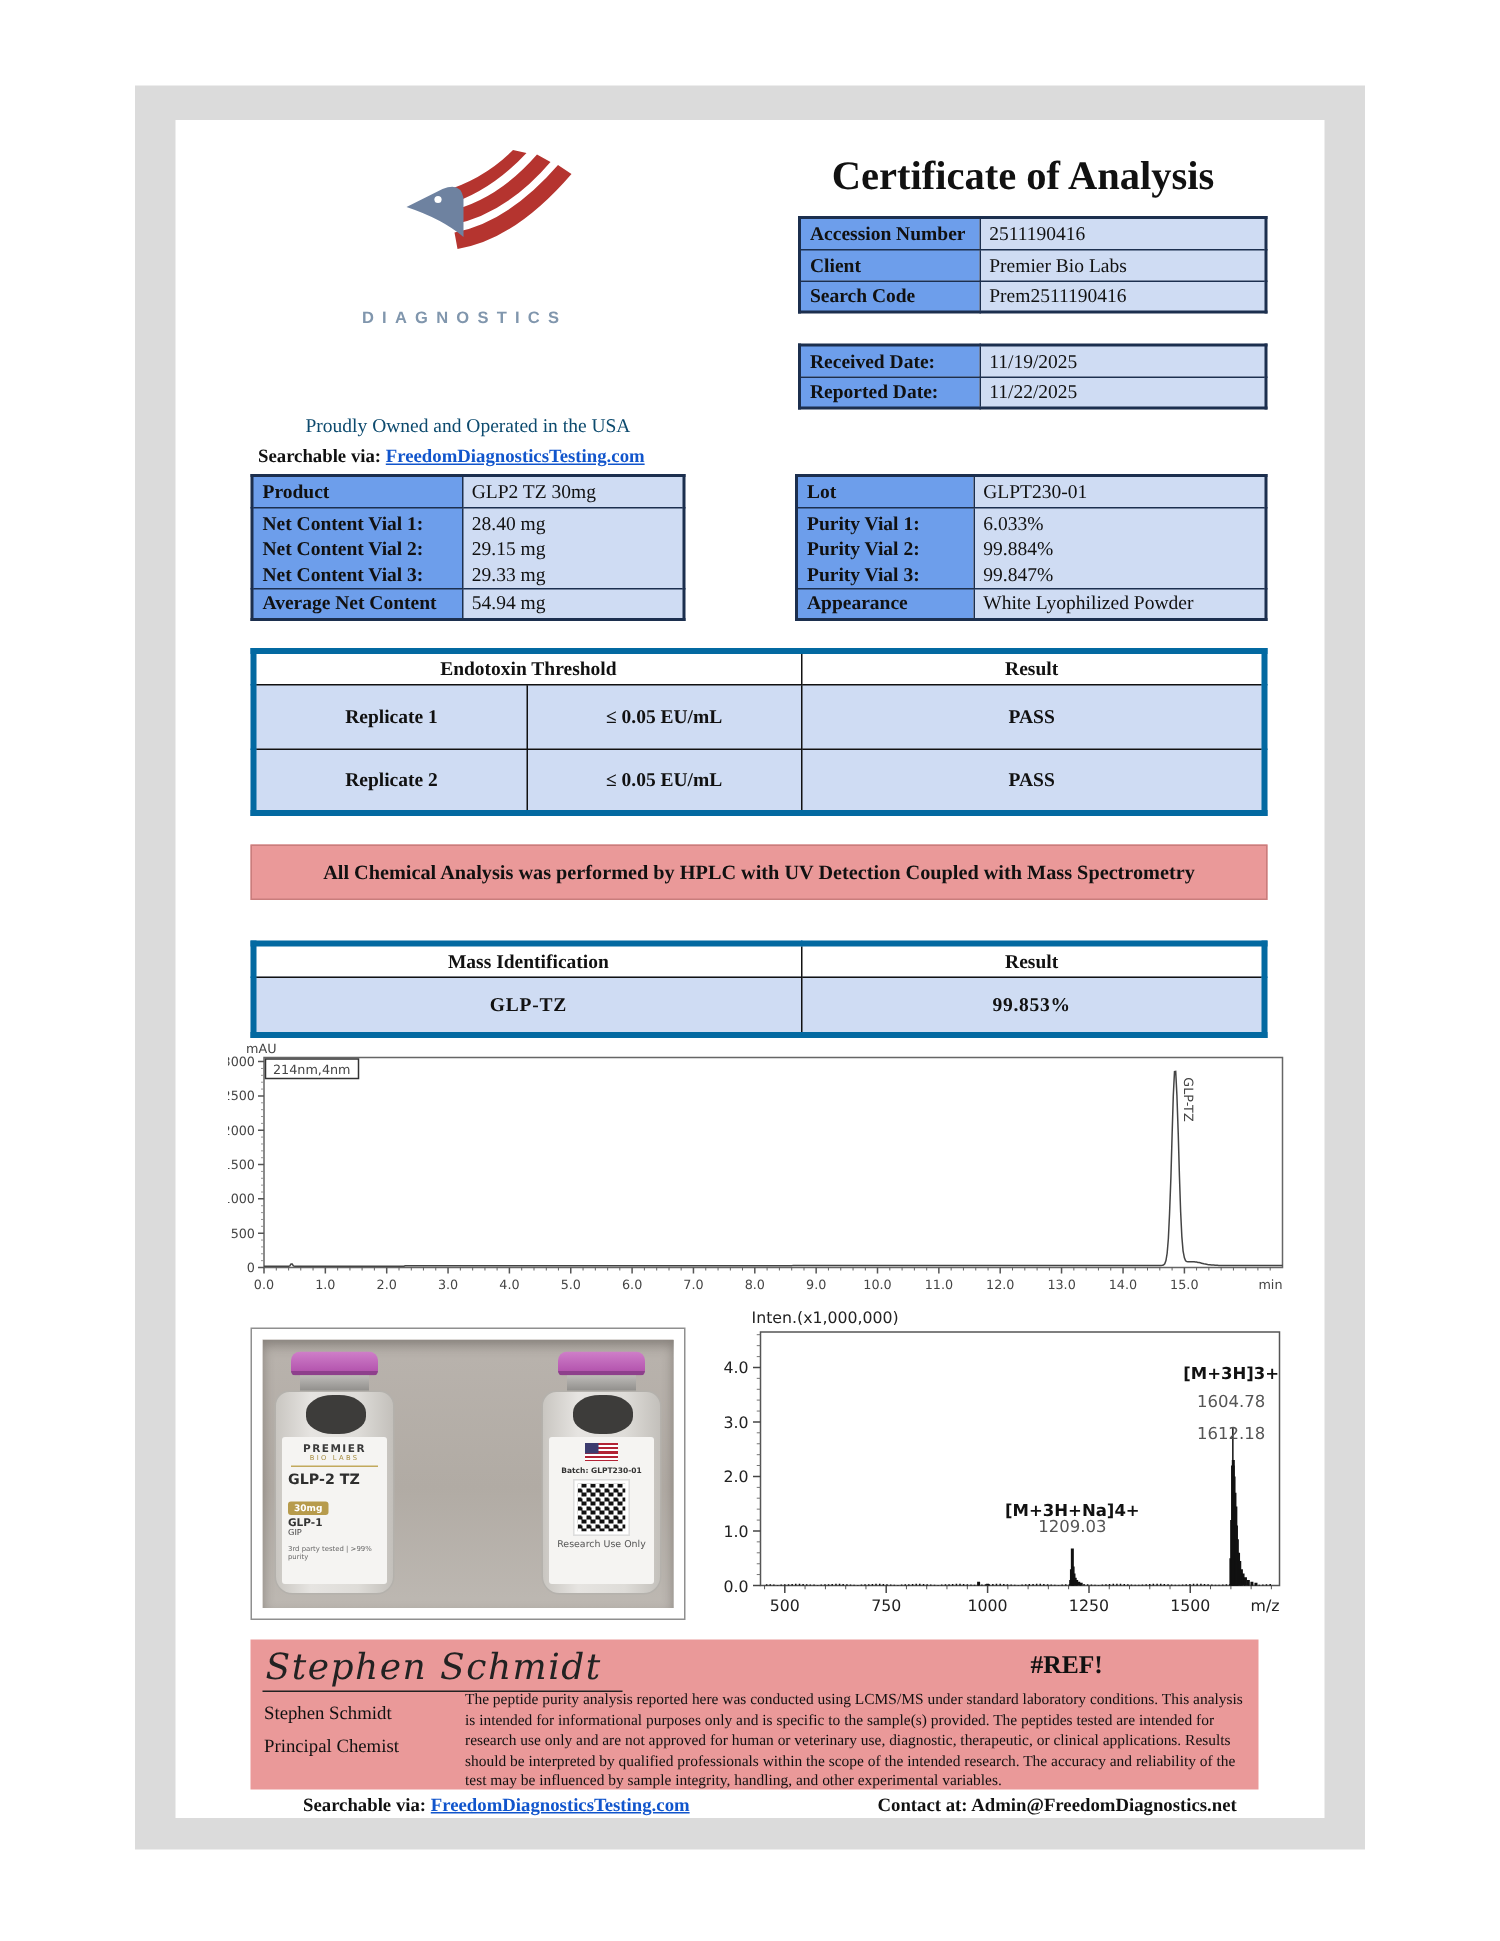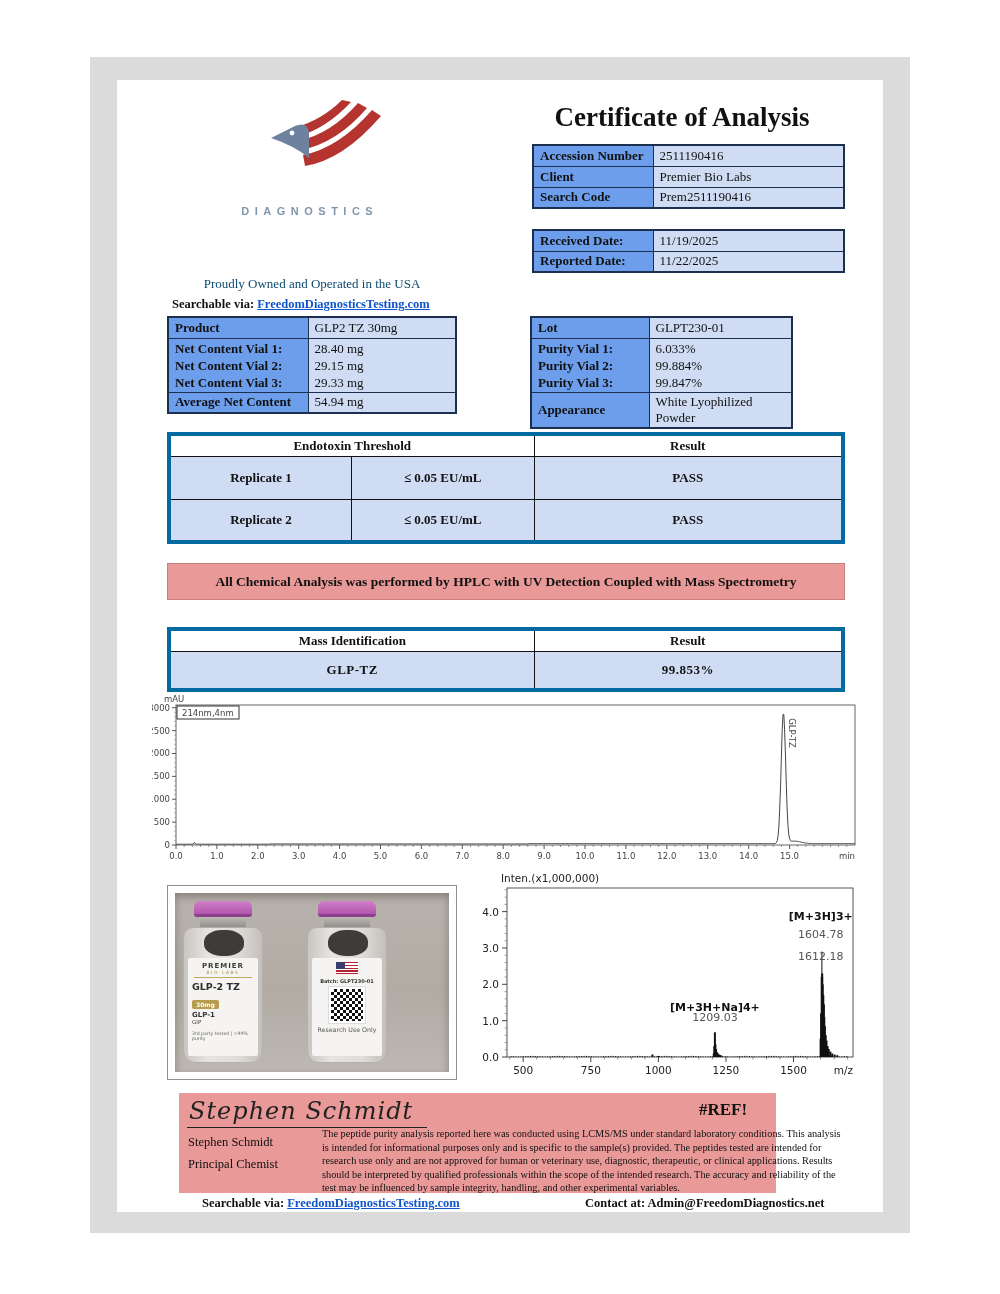--- a/index.html
+++ b/index.html
@@ -38,21 +38,21 @@
   .big-cell{font-size:18px;letter-spacing:.5px}
 
   
   .ct{font-size:8.5px;font-family:"DejaVu Sans",sans-serif;fill:#444}
   .st{font-size:10.5px;font-family:"DejaVu Sans",sans-serif;fill:#222}
   .sa{font-size:11px;font-weight:bold;font-family:"DejaVu Sans",sans-serif;fill:#111}
   .sv{font-size:11px;font-family:"DejaVu Sans",sans-serif;fill:#555}
 
   
   .vial-box{border:1px solid #8f8f8f;background:#fff;padding:7px}
-  .photo{width:100%;height:100%;background:linear-gradient(180deg,#b9b3ad 0%,#b1aba4 55%,#bdb8b2 100%);display:flex;justify-content:flex-start;gap:28px;padding-top:8px;box-shadow:inset 0 4px 8px rgba(40,35,30,.35)}
+  .photo{width:100%;height:100%;background:linear-gradient(180deg,#b9b3ad 0%,#b1aba4 55%,#bdb8b2 100%);display:flex;justify-content:space-between;gap:28px;padding-top:8px;box-shadow:inset 0 4px 8px rgba(40,35,30,.35)}
   .vial{width:96px;position:relative;font-family:"DejaVu Sans",sans-serif}
   .cap{width:58px;height:16px;margin:0 auto;background:linear-gradient(180deg,#cf7fc9,#b455ae);border-radius:6px 6px 3px 3px;border-bottom:3px solid #8e3f8c}
   .ring{width:46px;height:11px;margin:0 auto;background:linear-gradient(180deg,#bdbbb8,#8d8b88)}
   .glass{width:80px;height:136px;margin:-1px auto 0;background:linear-gradient(90deg,#c9c6c1,#e6e4e1 30%,#dedcd8 70%,#c3c0bb);border-radius:10px 10px 12px 12px;position:relative;overflow:hidden;border:1px solid #b4b1ac}
   .contents{position:absolute;top:2px;left:20px;width:40px;height:26px;background:#3d3c3a;border-radius:45%}
   .label{position:absolute;left:4px;right:4px;bottom:6px;height:98px;background:#f5f4f2;border-radius:2px;padding:4px 4px 2px;text-align:left}
   .lab-brand{font-size:7px;font-weight:bold;letter-spacing:1px;color:#3a3a3a;text-align:center}
   .lab-sub{font-size:4.5px;letter-spacing:1.5px;color:#a98f45;text-align:center}
   .gold-rule{border-top:1px solid #c2a95d;margin:2px 2px 3px}
   .lab-prod{font-size:9.5px;font-weight:bold;color:#2e2e2e}
@@ -153,21 +153,21 @@
             </td>
           </tr>
           <tr>
                 <td class="lbl">Average Net Content</td>
                 <td class="val">54.94 mg</td>
               </tr>
         </tbody>
           </table>
       </div>
 
-      <div class="abs" style="left:413px;top:236px;width:263px">
+      <div class="abs" style="left:413px;top:236px;width:315px">
         <table class="blue-table">
           <tbody>
               <tr>
                 <td class="lbl" style="width:118px">Lot</td>
                 <td class="val">GLPT230-01</td>
               </tr>
           <tr>
             <td class="lbl mini">
               <div>Purity Vial 1:</div>
                   <div>Purity Vial 2:</div>
@@ -645,21 +645,21 @@
             <line x1="369.6" y1="185" x2="369.6" y2="182.5" stroke="#111" stroke-width="2"></line>
             <line x1="372.3" y1="185" x2="372.3" y2="183.2" stroke="#111" stroke-width="2"></line>
             <text x="249.9" y="138.5" text-anchor="middle" class="sa">[M+3H+Na]4+</text>
             <text x="249.9" y="149.4" text-anchor="middle" class="sv">1209.03</text>
             <text x="355.8" y="47.6" text-anchor="middle" class="sa">[M+3H]3+</text>
             <text x="355.8" y="65.8" text-anchor="middle" class="sv">1604.78</text>
             <text x="355.8" y="87.6" text-anchor="middle" class="sv">1612.18</text>
           </svg>
       </div>
 
-      <div class="abs sig-box" style="left:62px;top:1013px;width:597px;height:100px">
+      <div class="abs sig-box" style="left:50px;top:1013px;width:672px;height:100px">
         <div class="abs sig-script" style="left:8px;top:4px">Stephen Schmidt</div>
         <div class="abs ref-err" style="left:520px;top:7px">#REF!</div>
         <div class="abs sig-name" style="left:9px;top:42px">Stephen Schmidt</div>
         <div class="abs sig-role" style="left:9px;top:64px">Principal Chemist</div>
         <div class="abs disclaimer" style="left:143px;top:34px;width:524px">The peptide purity analysis reported here was conducted using LCMS/MS under standard laboratory conditions. This analysis is intended for informational purposes only and is specific to the sample(s) provided. The peptides tested are intended for research use only and are not approved for human or veterinary use, diagnostic, therapeutic, or clinical applications. Results should be interpreted by qualified professionals within the scope of the intended research. The accuracy and reliability of the test may be influenced by sample integrity, handling, and other experimental variables.</div>
       </div>
 
       <div class="abs footer-line" style="left:85px;top:1116px">
         <span>Searchable via: </span><span class="link">FreedomDiagnosticsTesting.com</span>
       </div>

